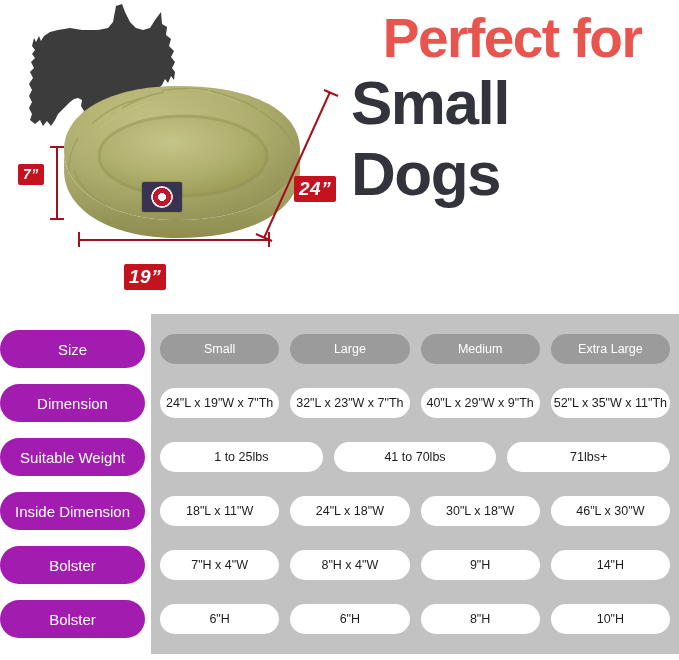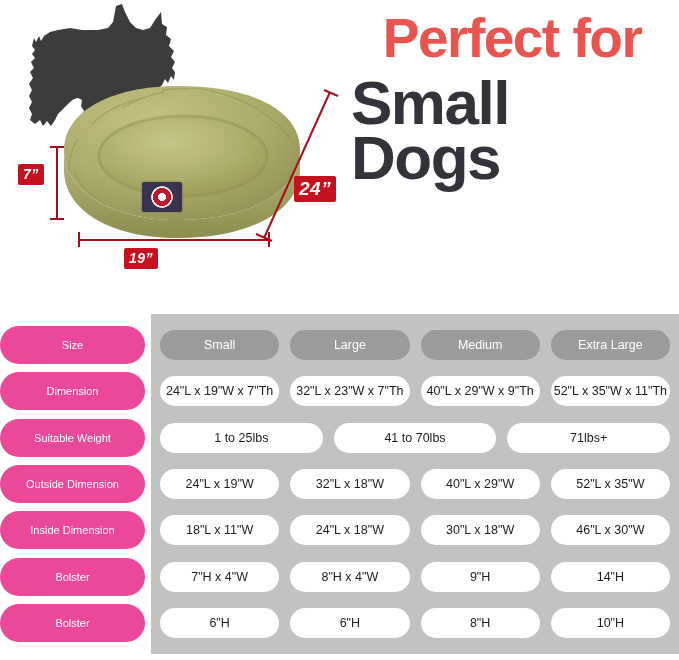--- a/index.html
+++ b/index.html
@@ -50,21 +50,21 @@
     font-style:italic;
     text-align:center;
     line-height:1;
     padding:3px 5px 4px 5px;
     border-radius:2px;
     white-space:nowrap;
     letter-spacing:.5px;
     font-family:"Liberation Sans","DejaVu Sans",sans-serif;
   }
   #callout-height{ left:18px; top:164px; font-size:14px; }
-  #callout-width { left:124px;top:248px; font-size:14px; }
+  #callout-width { left:124px;top:264px; font-size:19px; }
   #callout-length{ left:294px;top:176px; font-size:19px; }
 
   
   .rule{position:absolute;background:#a50f1a;}
   #rule-h{left:56px;top:146px;width:2px;height:74px;}
   #rule-h-cap-t{left:50px;top:146px;width:14px;height:2px;}
   #rule-h-cap-b{left:50px;top:218px;width:14px;height:2px;}
 
   #rule-w{left:78px;top:239px;width:192px;height:2px;}
   #rule-w-cap-l{left:78px;top:232px;width:2px;height:15px;}
@@ -79,21 +79,21 @@
   }
   #headline .line{
     display:block;
     font-weight:bold;
     line-height:.90;
     letter-spacing:-1.5px;
     white-space:nowrap;
   }
   #headline-l1{ font-size:55px; color:#e8554e;text-align:center; }
   #headline-l2{ font-size:62px; color:#32333b; margin-top:11px;}
-  #headline-l3{ font-size:62px; color:#32333b; margin-top:0;}
+  #headline-l3{ font-size:62px; color:#32333b; margin-top:16px;}
 
   
   #size-chart{
     position:absolute;left:0;top:306px;width:679px;height:354px;
   }
   #chart-panel{
     position:absolute;left:151px;top:8px;width:528px;height:340px;
     background:#c2c2c2;
   }
   #chart-grid{
@@ -103,25 +103,25 @@
     padding:8px 9px 8px 0;
   }
   .chart-row{
     display:flex;align-items:center;
     flex:1 1 0;
     min-height:0;
   }
   .row-label{
     width:145px;flex:0 0 145px;
     margin-right:15px;
-    background:#ec4899;
+    background:#a21caf;
     color:#ffffff;
     border-radius:999px;
     text-align:center;
-    font-size:11px;
+    font-size:15px;
     height:38px;
     display:flex;align-items:center;justify-content:center;
     box-sizing:border-box;
     padding:0 22px;
     white-space:nowrap;
   }
   .row-cells{
     display:flex;flex:1 1 auto;gap:11px;padding-right:0px;
   }
   .cell{
@@ -262,29 +262,20 @@
 
     <div class="chart-row">
       <div class="row-label">Suitable Weight</div>
       <div class="row-cells">
         <div class="cell">1 to 25lbs</div>
         <div class="cell">41 to 70lbs</div>
         <div class="cell">71lbs+</div>
       </div>
     </div>
 
-    <div class="chart-row">
-      <div class="row-label">Outside Dimension</div>
-      <div class="row-cells">
-        <div class="cell">24"L x 19"W</div>
-        <div class="cell">32"L x 18"W</div>
-        <div class="cell">40"L x 29"W</div>
-        <div class="cell">52"L x 35"W</div>
-      </div>
-    </div>
 
     <div class="chart-row">
       <div class="row-label">Inside Dimension</div>
       <div class="row-cells">
         <div class="cell">18"L x 11"W</div>
         <div class="cell">24"L x 18"W</div>
         <div class="cell">30"L x 18"W</div>
         <div class="cell">46"L x 30"W</div>
       </div>
     </div>

